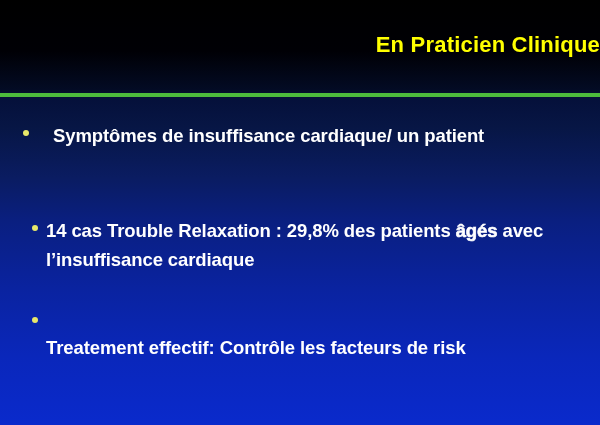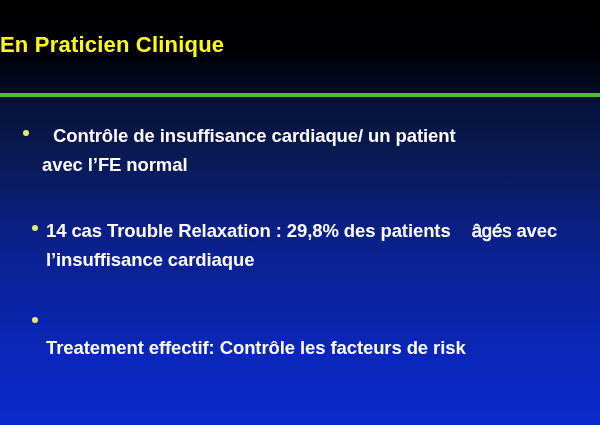--- a/index.html
+++ b/index.html
@@ -32,21 +32,21 @@
     left: 0;
     top: 0;
     width: 600px;
     height: 93px;
   }
   #slide-title {
     position: absolute;
     left: 0;
     top: 32px;
     width: 600px;
-    text-align: left;
+    text-align: right;
     color: #ffff00;
     font-size: 22px;
     font-weight: bold;
     letter-spacing: 0.2px;
     line-height: 26px;
     white-space: nowrap;
   }
 
   
   #title-rule {
@@ -81,22 +81,21 @@
   }
   .bullet-text {
     display: block;
     color: #ffffff;
     font-size: 18.5px;
     font-weight: bold;
     line-height: 29px;
     letter-spacing: -0.1px;
   }
   .bullet-text .extra-bold {
-    font-weight: normal;
-    margin-left: 16px;
+    font-weight: bold;
     -webkit-text-stroke: 0.6px #ffffff;
   }
 
   
   #bullet-1 { left: 23px; top: 17px; width: 566px; }
   #bullet-1 .bullet-text { padding-left: 30px; text-indent: 0; }
   #bullet-1 .cont-line { display: block; margin-left: -11px; }
 
   #bullet-2 { left: 32px; top: 112px; width: 556px; }
   #bullet-2 .bullet-text { padding-left: 14px; }
@@ -113,22 +112,21 @@
     <div id="slide-title">En Praticien Clinique</div>
   </div>
 
   <div id="title-rule"></div>
 
   <div id="bullet-list">
 
     <div class="bullet-item" id="bullet-1">
       <span class="bullet-marker"></span>
       <span class="bullet-text">
-        <span> Contrôle de insuffisance cardiaque/ un patient</span>
-        <span class="cont-line">avec l’FE normal</span>
+        <span> Symptômes de insuffisance cardiaque/ un patient</span>
       </span>
     </div>
 
     <div class="bullet-item" id="bullet-2">
       <span class="bullet-marker"></span>
       <span class="bullet-text">
         <span>14 cas Trouble Relaxation : 29,8% des patients</span>
         <span class="cont-line"><span class="extra-bold">âgés</span><span> avec l’insuffisance cardiaque</span></span>
       </span>
     </div>

